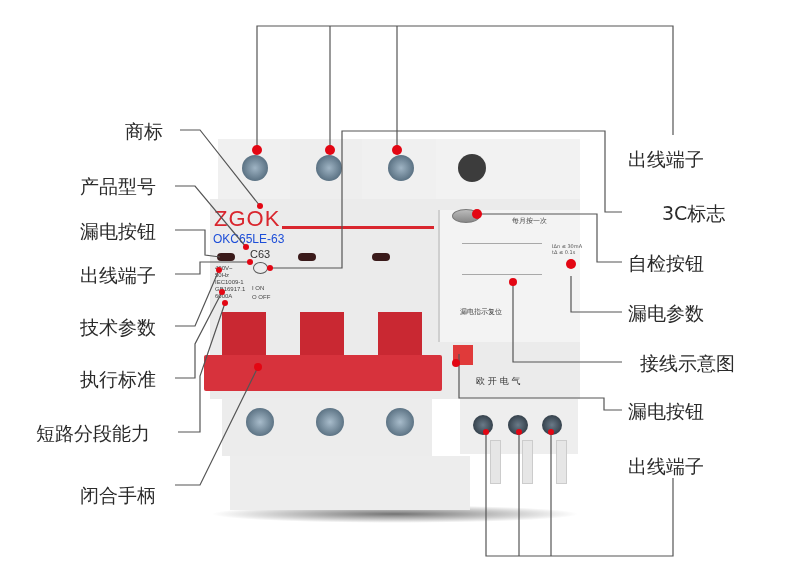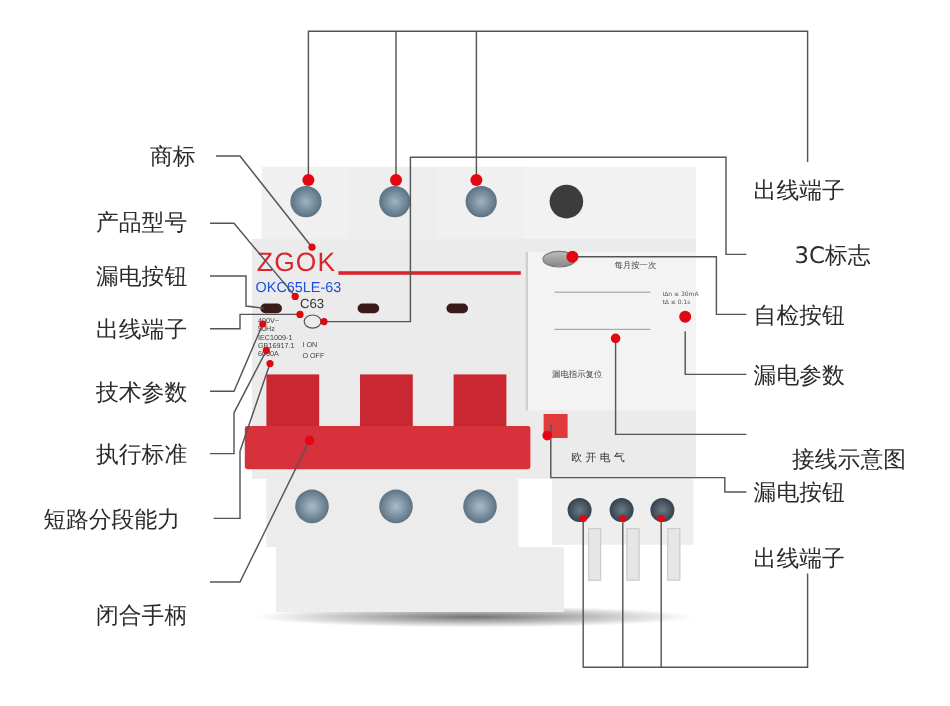--- a/index.html
+++ b/index.html
@@ -137,21 +137,21 @@
   </g>
 </svg>
 
 <div class="lbl" style="left:125px;top:120px;">商标</div>
 <div class="lbl" style="left:80px;top:175px;">产品型号</div>
 <div class="lbl" style="left:80px;top:220px;">漏电按钮</div>
 <div class="lbl" style="left:80px;top:264px;">出线端子</div>
 <div class="lbl" style="left:80px;top:316px;">技术参数</div>
 <div class="lbl" style="left:80px;top:368px;">执行标准</div>
 <div class="lbl" style="left:36px;top:422px;">短路分段能力</div>
-<div class="lbl" style="left:80px;top:502px;">闭合手柄</div>
+<div class="lbl" style="left:80px;top:484px;">闭合手柄</div>
 
 <div class="lbl" style="left:628px;top:148px;">出线端子</div>
 <div class="lbl" style="left:628px;top:202px;margin-left:34px;">3C标志</div>
 <div class="lbl" style="left:628px;top:252px;">自检按钮</div>
 <div class="lbl" style="left:628px;top:302px;">漏电参数</div>
-<div class="lbl" style="left:660px;top:352px;margin-top:20px;">接线示意图</div>
+<div class="lbl" style="left:640px;top:352px;">接线示意图</div>
 <div class="lbl" style="left:628px;top:400px;">漏电按钮</div>
 <div class="lbl" style="left:628px;top:455px;">出线端子</div>
 
 </body></html>

